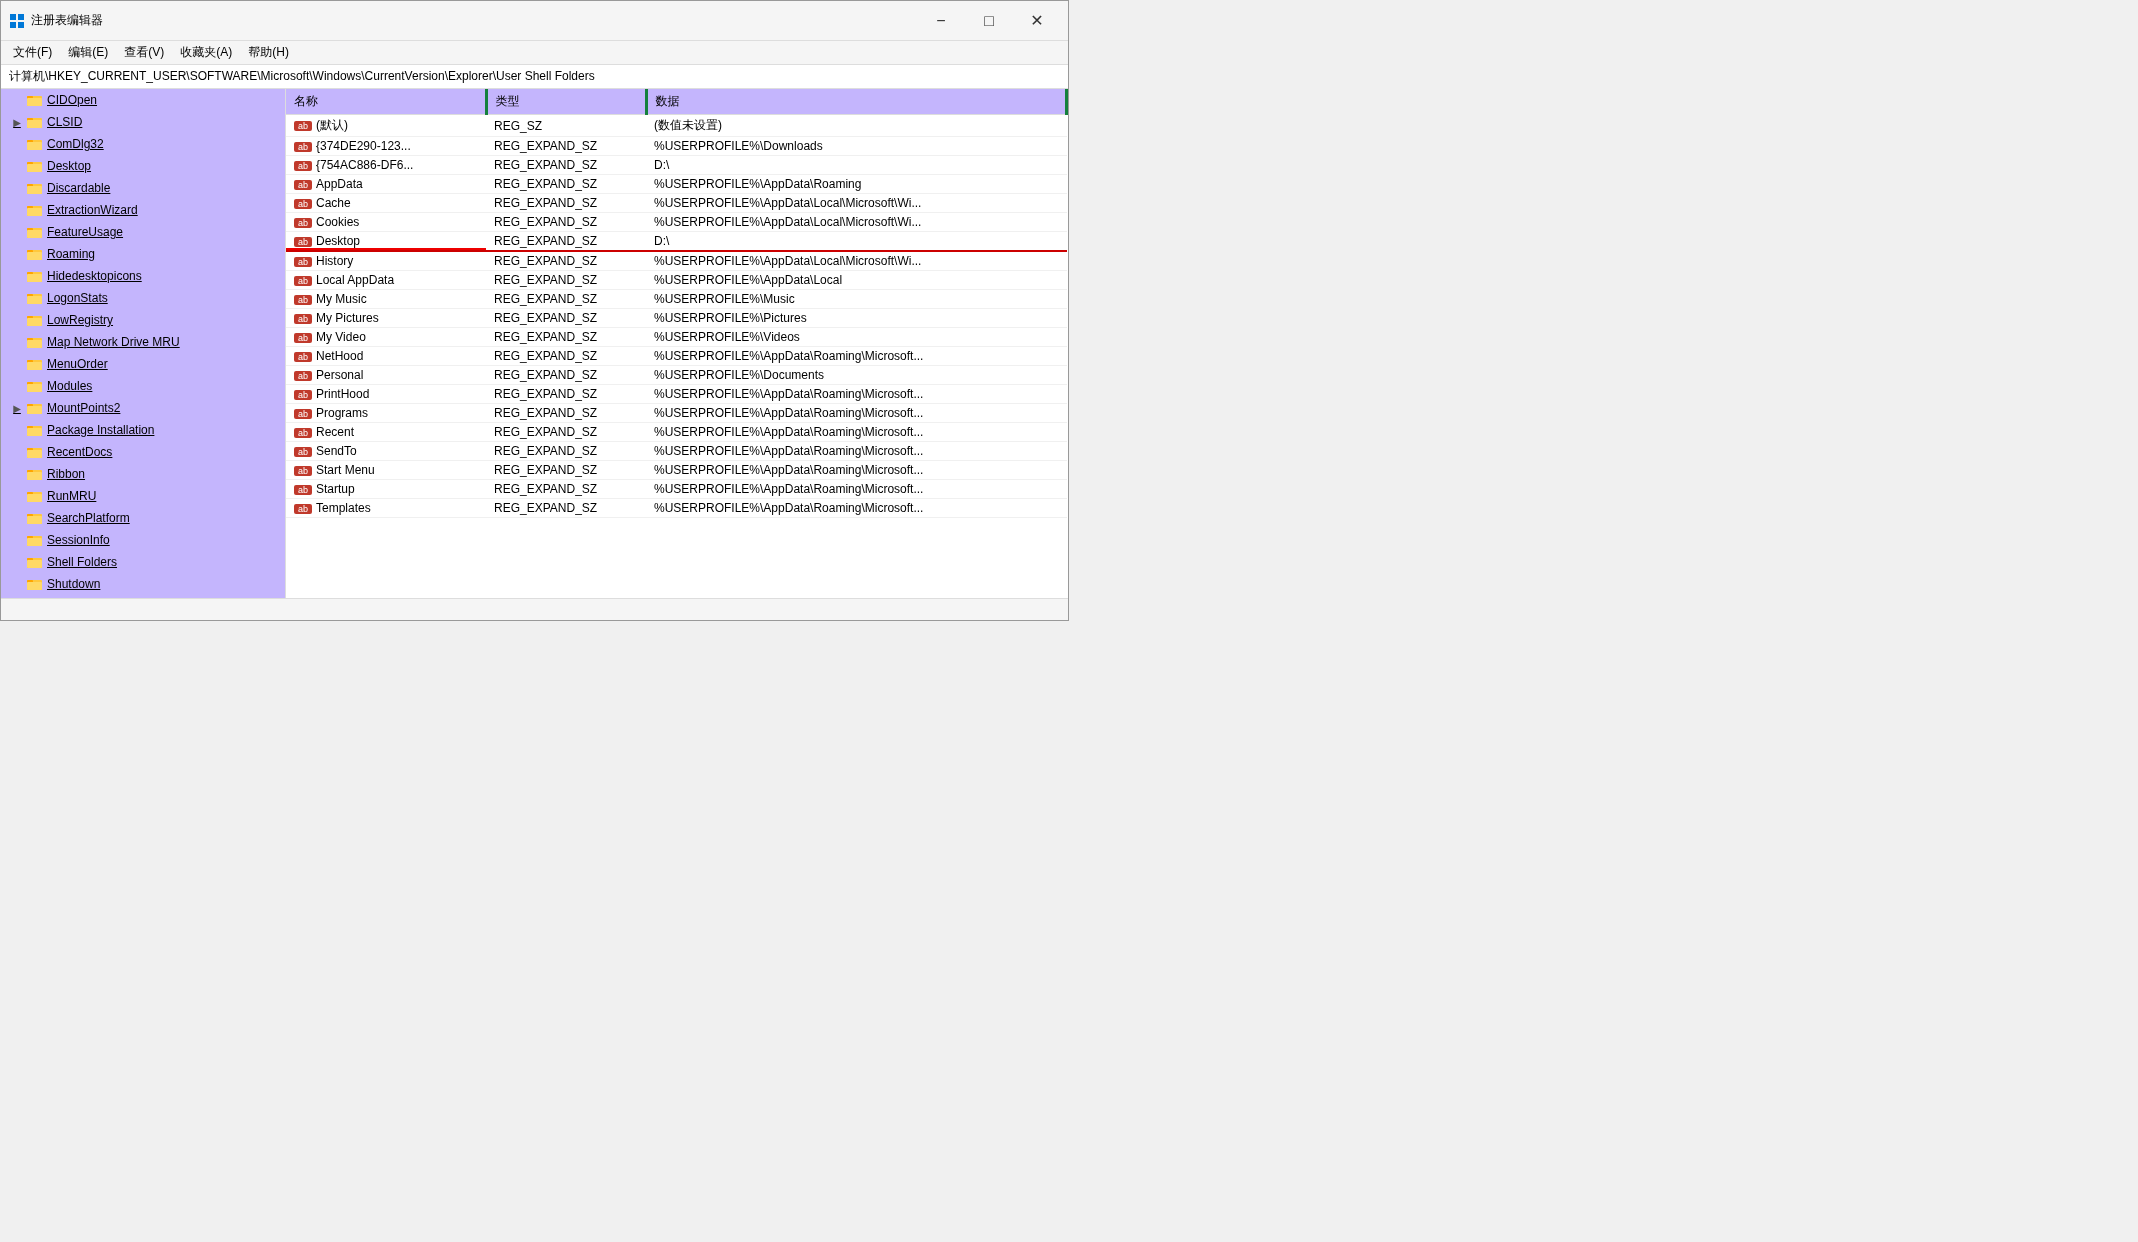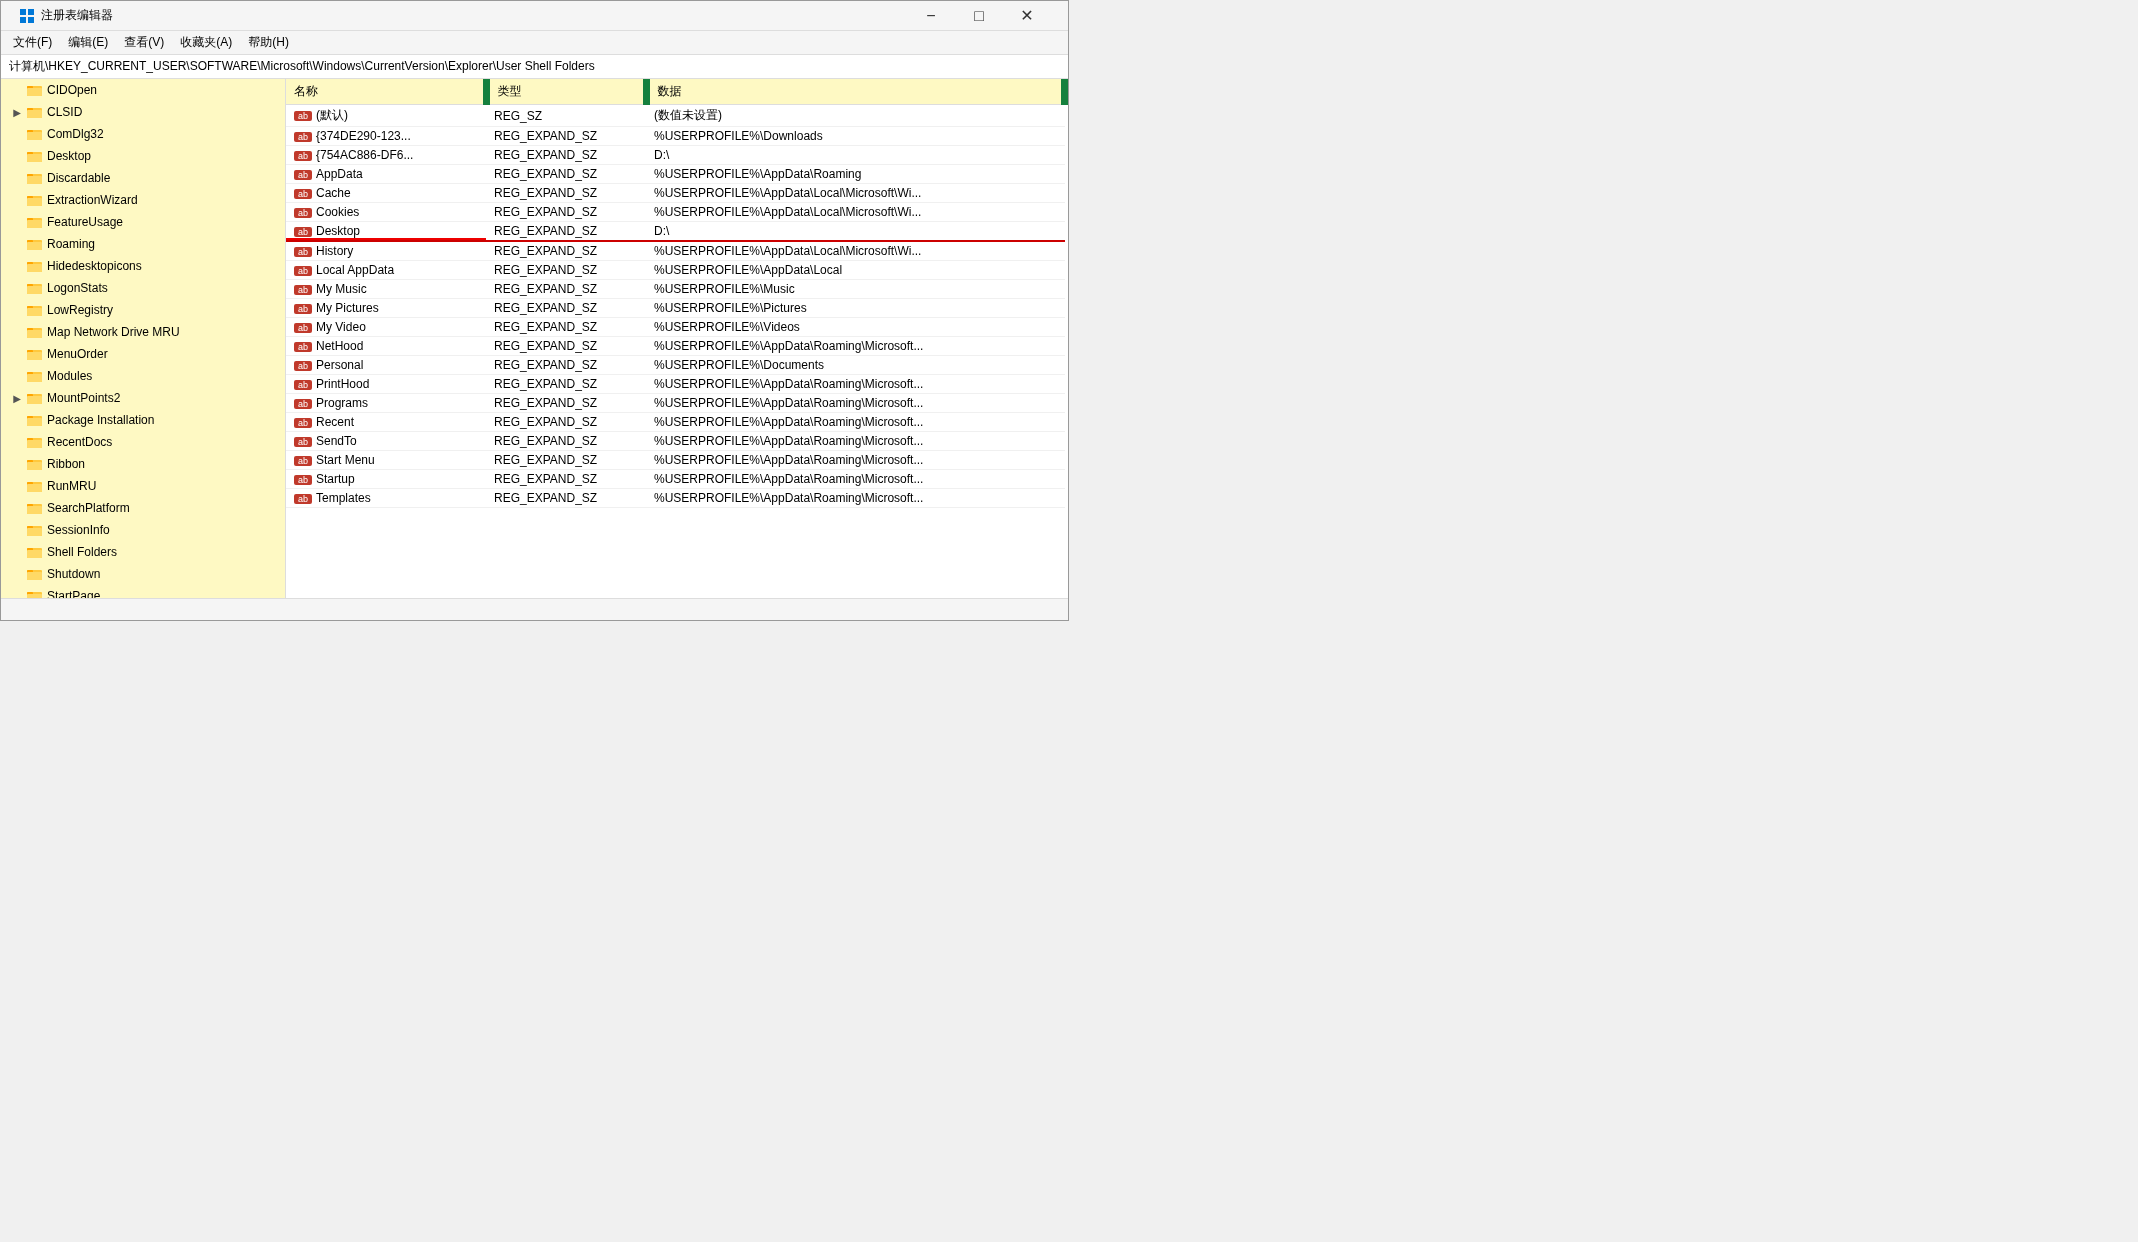--- a/index.html
+++ b/index.html
@@ -12,22 +12,22 @@
       width: 1069px;
       height: 621px;
       border: 1px solid #999;
       overflow: hidden;
     }
     
     .title-bar {
       display: flex;
       align-items: center;
       background: #f5f5f5;
-      height: 30px;
-      padding: 0 18px;
+      height: 40px;
+      padding: 0 8px;
       border-bottom: 1px solid #ddd;
       user-select: none;
     }
     .title-bar-icon {
       width: 16px;
       height: 16px;
       margin-right: 6px;
       display: flex;
       align-items: center;
       justify-content: center;
@@ -81,25 +81,26 @@
     
     .main {
       display: flex;
       flex: 1;
       overflow: hidden;
     }
     
     .tree-panel {
       width: 285px;
       min-width: 285px;
-      background: #fef9c3;
+      background: #c4b5fd;
       border-right: 1px solid #ddd;
       overflow-y: auto;
       overflow-x: hidden;
       position: relative;
+      text-decoration: underline;
     }
     .tree-panel::-webkit-scrollbar { width: 14px; }
     .tree-panel::-webkit-scrollbar-track { background: #f0f0f0; }
     .tree-panel::-webkit-scrollbar-thumb { background: #c0c0c0; border: 2px solid #f0f0f0; }
     .tree-item {
       display: flex;
       align-items: center;
       height: 22px;
       padding-left: 8px;
       cursor: pointer;
@@ -147,24 +148,24 @@
     }
     .values-table thead tr {
       background: #f5f5f5;
       border-bottom: 1px solid #ddd;
     }
     .values-table th {
       text-align: left;
       padding: 4px 8px;
       font-weight: normal;
       font-size: 12px;
-      border-right: 7px solid #15803d;
+      border-right: 3px solid #15803d;
       position: sticky;
       top: 0;
-      background: #fef9c3;
+      background: #c4b5fd;
     }
     .values-table td {
       padding: 2px 8px;
       font-size: 12px;
       border-bottom: 1px solid #f0f0f0;
       white-space: nowrap;
     }
     .ab-icon {
       background: #c0392b;
       color: white;

